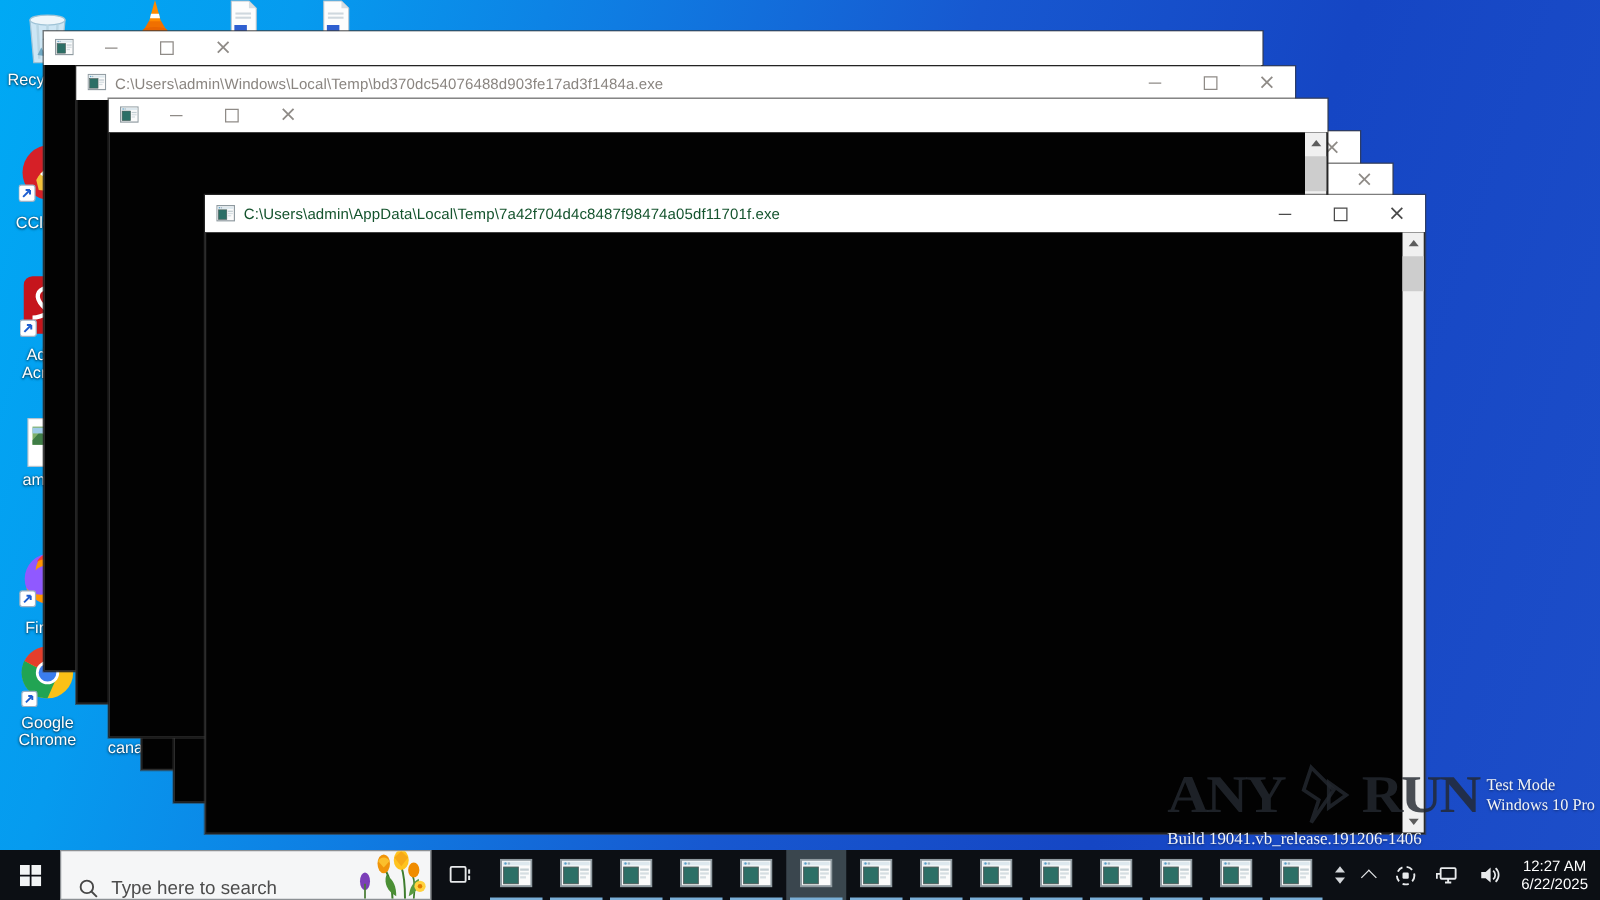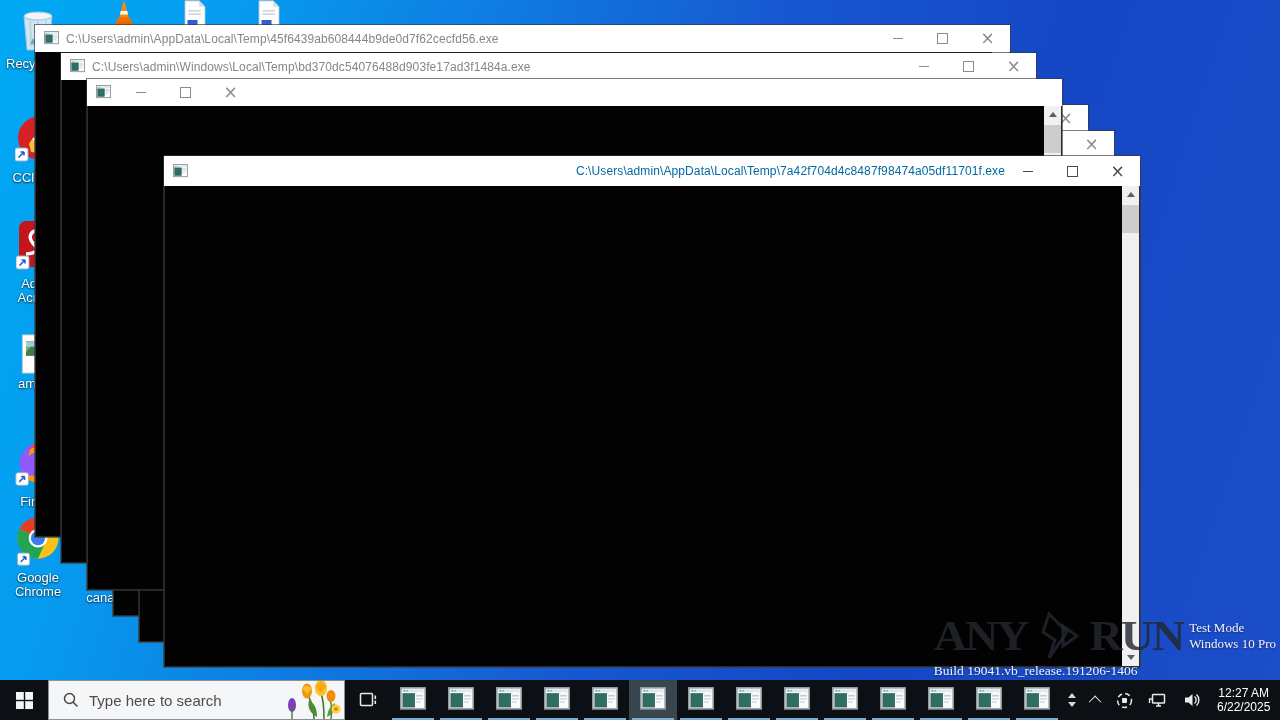--- a/index.html
+++ b/index.html
@@ -24,21 +24,21 @@
   .window{position:absolute;box-shadow:0 0 0 1px rgba(55,55,55,.65);background:#000;}
   .titlebar{
     position:absolute;left:0;top:0;right:0;background:#ffffff;
     display:flex;align-items:center;padding-left:9px;box-sizing:border-box;
   }
   .tb-ico{width:15px;height:15px;margin-right:7px;flex:0 0 auto;}
   .tb-title{
     flex:1 1 auto;font-size:12px;color:#8a8580;white-space:nowrap;
     overflow:hidden;text-overflow:clip;letter-spacing:.1px;
   }
-  .window.active .tb-title{color:#0369a1;text-align:right;}
+  .window.active .tb-title{color:#14532d;}
   .tb-controls{display:flex;height:100%;flex:0 0 auto;}
   .wbtn{width:45px;height:100%;display:flex;align-items:center;justify-content:center;color:#8f8b87;}
   .window.active .wbtn{color:#4a4a4a;}
   .glyph-min{width:10px;border-bottom:1px solid currentColor;height:0;}
   .glyph-max{width:9px;height:9px;border:1px solid currentColor;}
   .glyph-close{font-size:17px;line-height:17px;font-family:"DejaVu Sans",sans-serif;}
   .wcontent{position:absolute;left:0;right:0;bottom:0;background:#020202;
     border-left:1px solid #2c2c2c;border-right:1px solid #2c2c2c;border-bottom:1px solid #2c2c2c;box-sizing:border-box;}
   .vscroll{position:absolute;right:1px;width:17px;background:#f0f0f0;display:flex;flex-direction:column;align-items:center;}
   .sb-btn{width:17px;height:17px;display:flex;align-items:center;justify-content:center;flex:0 0 auto;}
@@ -57,21 +57,21 @@
   .wm-side{margin-left:6px;color:#f2f4f7;font-size:13px;line-height:16px;text-shadow:0 1px 2px rgba(0,0,0,.45);}
   .wm-build{color:#f2f4f7;font-size:13.5px;margin-top:1px;text-shadow:0 1px 2px rgba(0,0,0,.45);}
   
   #taskbar{
     position:absolute;left:0;right:0;bottom:0;height:40px;background:#0c0f14;
     display:flex;align-items:stretch;z-index:10;
   }
   #start-btn{width:48px;display:flex;align-items:center;justify-content:center;flex:0 0 auto;}
   #search-box{
     width:297px;background:#f5f6f7;border:1px solid #8c9094;box-sizing:border-box;
-    display:flex;align-items:center;position:relative;flex:0 0 auto;
+    display:flex;align-items:flex-end;position:relative;flex:0 0 auto;
   }
   #search-box .mag{margin:0 10px 0 14px;flex:0 0 auto;}
   #search-text{font-size:15px;color:#4c4c4c;flex:1 1 auto;white-space:nowrap;}
   #search-flowers{position:absolute;right:2px;bottom:0;width:58px;height:38px;}
   #taskview-btn{width:44px;display:flex;align-items:center;justify-content:center;flex:0 0 auto;}
   #tb-apps{display:flex;flex:0 0 auto;}
   .tb-app{width:48px;position:relative;display:flex;align-items:center;justify-content:center;}
   .tb-app.active{background:#3a464e;}
   .tb-app .underline{position:absolute;left:3px;right:3px;bottom:0;height:2.5px;background:#79aed6;}
   #tb-overflow{width:22px;display:flex;flex-direction:column;align-items:center;justify-content:center;gap:4px;flex:0 0 auto;}
@@ -294,21 +294,20 @@
           <span class="tb-ico"><svg viewBox="0 0 16 16" width="100%" height="100%">
               <rect x="0.5" y="0.5" width="15" height="13" fill="#fbfbfb" stroke="#8f9aa0"></rect>
               <rect x="1.4" y="1.4" width="13.2" height="1.9" fill="#dde8ee"></rect>
               <circle cx="2.7" cy="2.35" r="0.6" fill="#5aa0c8"></circle>
               <circle cx="4.4" cy="2.35" r="0.6" fill="#9fb6c2"></circle>
               <rect x="1.8" y="4.1" width="7.2" height="8.2" fill="#2c6f66" stroke="#4a5a58" stroke-width="0.5"></rect>
               <rect x="9.9" y="4.8" width="4.3" height="1.1" fill="#c2cdd2"></rect>
               <rect x="9.9" y="6.7" width="4.3" height="1.1" fill="#d6dee2"></rect>
               <rect x="9.9" y="8.6" width="2.9" height="1.1" fill="#d6dee2"></rect>
             </svg></span>
-          <span class="tb-title">C:\Users\admin\AppData\Local\Temp\45f6439ab608444b9de0d7f62cecfd56.exe</span>
           <span class="tb-controls">
             <span class="wbtn">
               <span class="glyph-min"></span>
             </span>
             <span class="wbtn">
               <span class="glyph-max"></span>
             </span>
             <span class="wbtn">
               <span class="glyph-close">×</span>
             </span>

